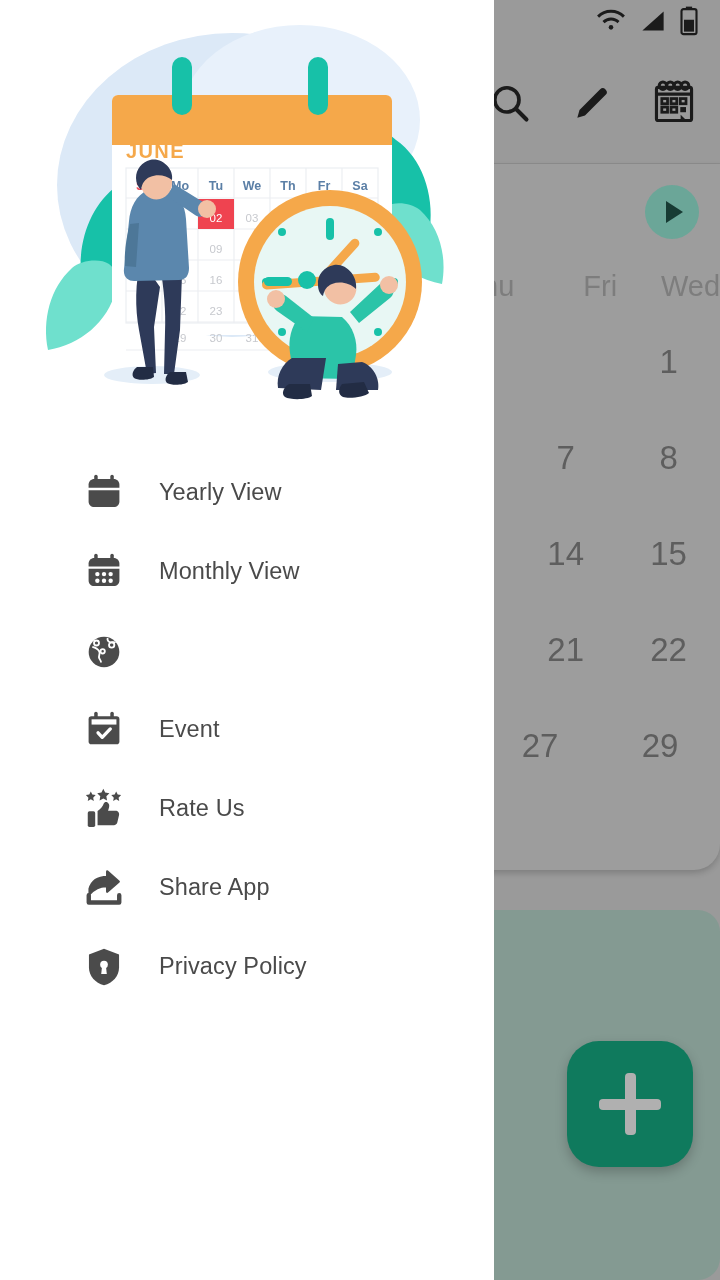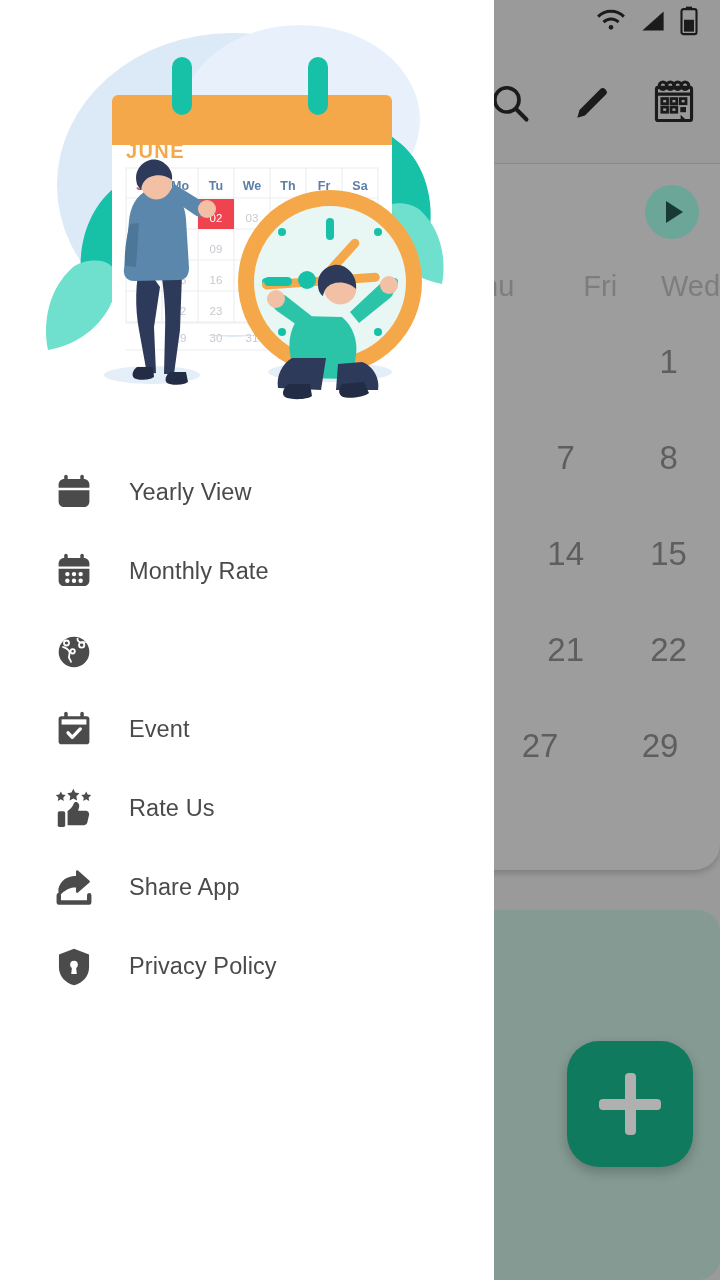--- a/index.html
+++ b/index.html
@@ -116,22 +116,23 @@
     position:relative;
     width:494px; height:425px;
   }
   .hero svg{ display:block; }
 
   
   .menu{ padding-top:28px; }
   .menu-item{
     display:flex; align-items:center;
     height:79px;
-    padding-left:50px;
+    padding-left:72px;
     cursor:pointer;
+    margin-left:8px;
   }
   .menu-icon{
     width:48px; height:48px; flex:0 0 48px;
     display:flex; align-items:center; justify-content:center;
     color:#4b4b4b;
   }
   .menu-label{
     margin-left:31px;
     font-size:23.5px;
     color:#4a4a4a;
@@ -421,21 +422,21 @@
             <g fill="#ffffff">
               <circle cx="8.2" cy="13.2" r="1.25"></circle>
               <circle cx="12" cy="13.2" r="1.25"></circle>
               <circle cx="15.8" cy="13.2" r="1.25"></circle>
               <circle cx="8.2" cy="17" r="1.25"></circle>
               <circle cx="12" cy="17" r="1.25"></circle>
               <circle cx="15.8" cy="17" r="1.25"></circle>
             </g>
           </svg>
         </span>
-        <span class="menu-label">Monthly Rate</span>
+        <span class="menu-label">Monthly View</span>
       </div>
       <div class="menu-item">
         <span class="menu-icon">
           <svg width="40" height="40" viewBox="0 0 24 24" fill="currentColor">
             <circle cx="12" cy="12.6" r="9.2"></circle>
             <g fill="none" stroke="#ffffff" stroke-width="1.1">
               <path d="M5 9.5c2 .5 3.5 1.4 4.2 2.8.6 1.3-.4 2.4-.2 3.6.2 1.1 1.3 1.8 1.2 3"></path>
               <path d="M14.2 4.2c-.4 1.3.4 2.4 1.6 2.6 1.1.2 2.2-.5 3 .3"></path>
               <circle cx="7.5" cy="7.2" r="1.5"></circle>
               <circle cx="16.6" cy="8.4" r="1.6"></circle>

